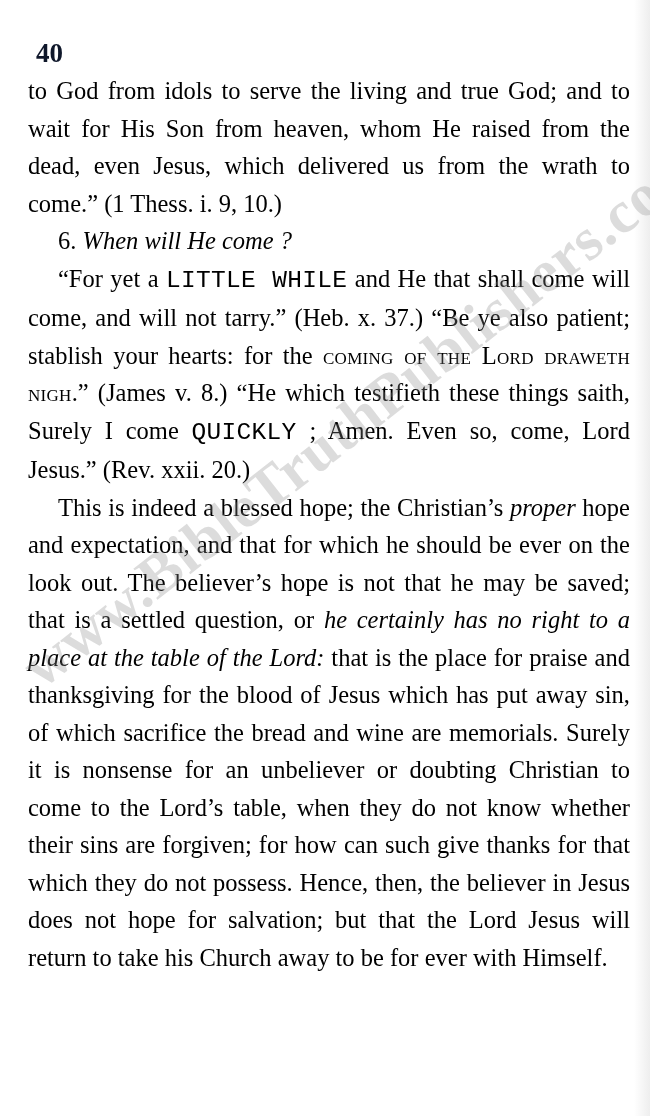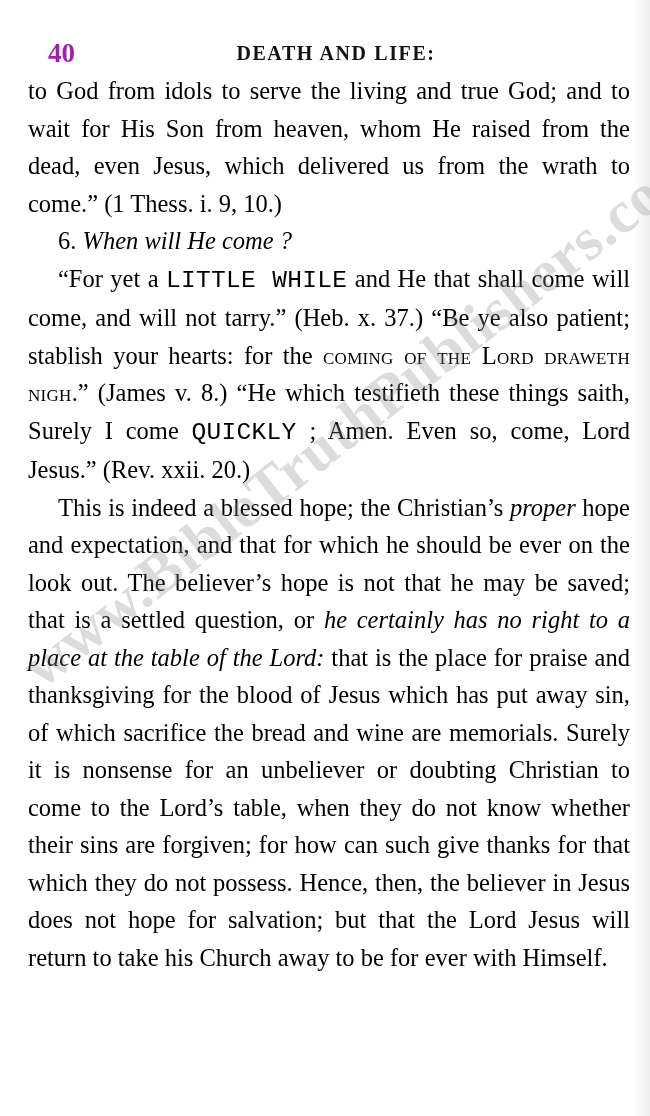--- a/index.html
+++ b/index.html
@@ -28,22 +28,21 @@
     margin-bottom: 6px;
   }
   .folio {
     position: absolute;
     left: 8px;
     top: 16px;
     font-family: "Liberation Serif", serif;
     font-weight: bold;
     font-size: 27px;
     letter-spacing: 0px;
-    color: #a21caf;
-    margin-left: 12px;
+    color: #0f172a;
   }
   .running-head {
     position: absolute;
     left: 0;
     right: 0;
     top: 20px;
     text-align: center;
     font-family: "Liberation Serif", serif;
     font-weight: bold;
     font-size: 20px;
@@ -111,21 +110,20 @@
     pointer-events: none;
   }
 </style>
 </head>
 <body>
 
 <div class="page">
 
   <div class="header">
     <div class="folio">40</div>
-    <div class="running-head">DEATH AND LIFE:</div>
   </div>
 
   <div class="body-text">
 
     <p class="noindent"><span>to God from idols to serve the living and true God; and to wait for His Son from heaven, whom He raised from the dead, even Jesus, which delivered us from the wrath to come.” (1 Thess. i. 9, 10.)</span></p>
 
     <p><span>6.</span> <span class="it">When will He come ?</span></p>
 
     <p><span>“For yet a </span><span class="caps">LITTLE WHILE</span><span> and He that shall come will come, and will not tarry.” (Heb. x. 37.) “Be ye also patient; stablish your hearts: for the </span><span class="sc">coming of the Lord draweth nigh</span><span>.” (James v. 8.)  “He which testifieth these things saith, Surely I come </span><span class="caps">QUICKLY</span><span> ; Amen.  Even so, come, Lord Jesus.” (Rev. xxii. 20.)</span></p>
 

